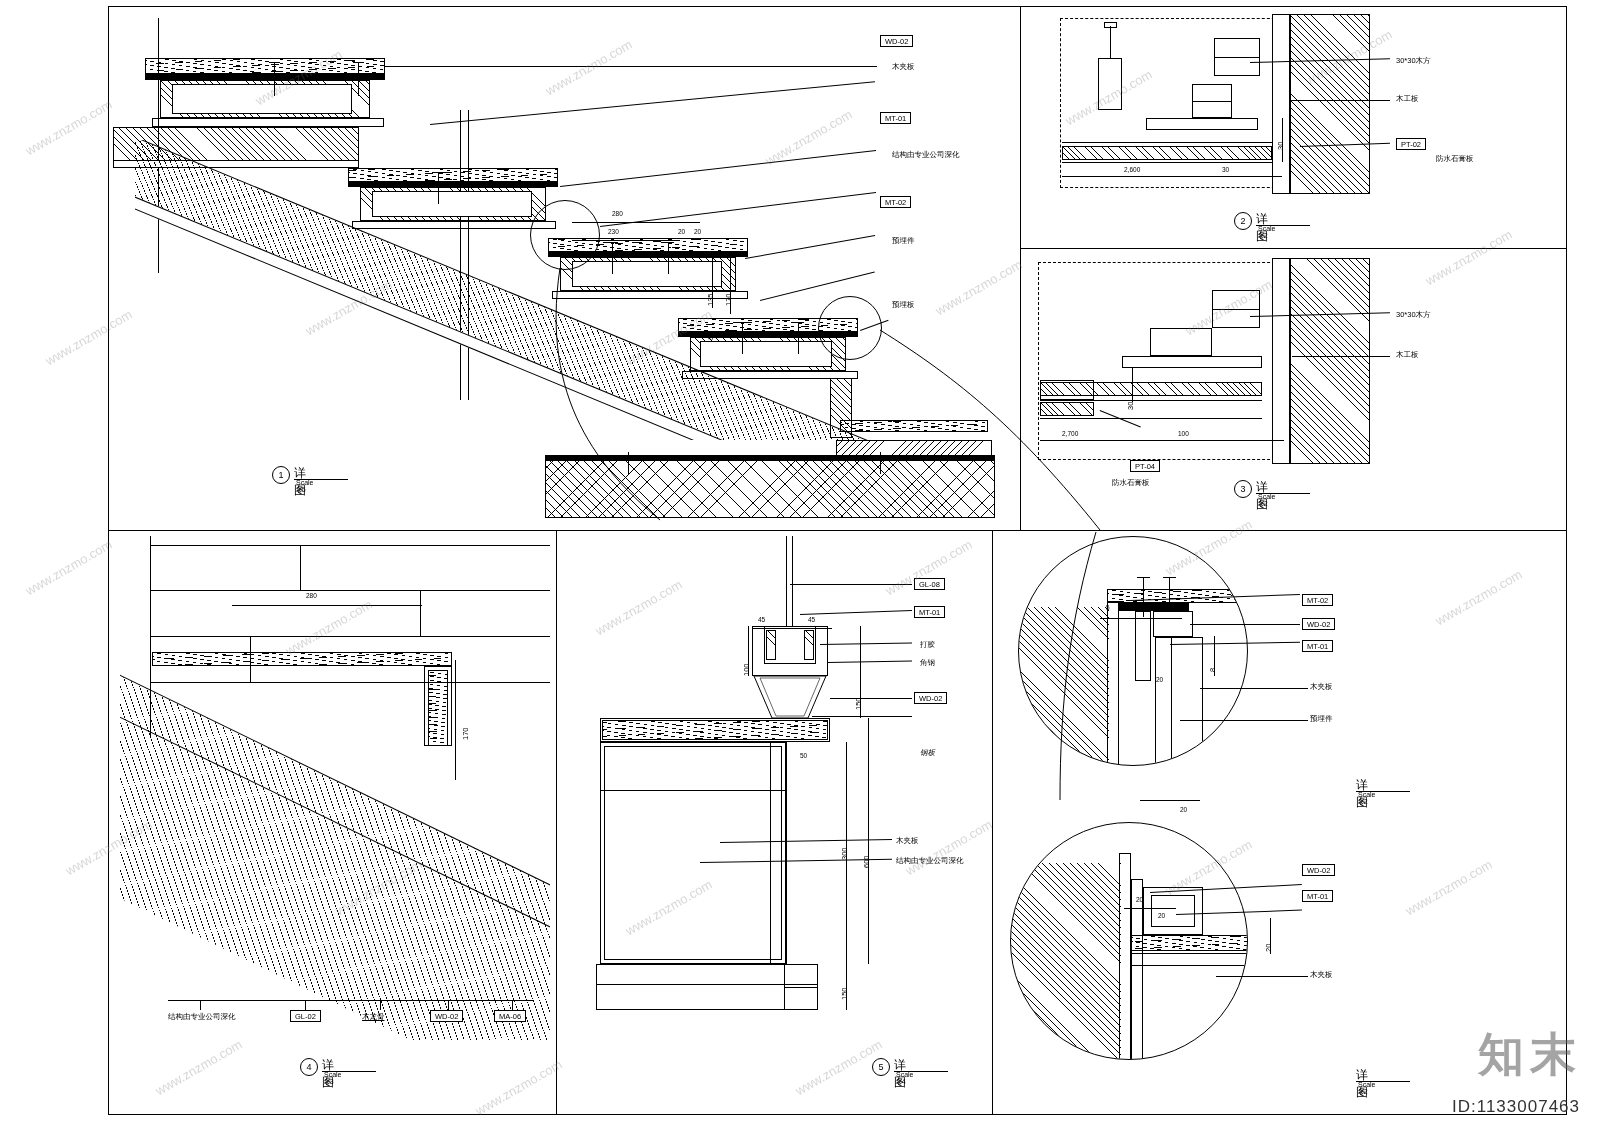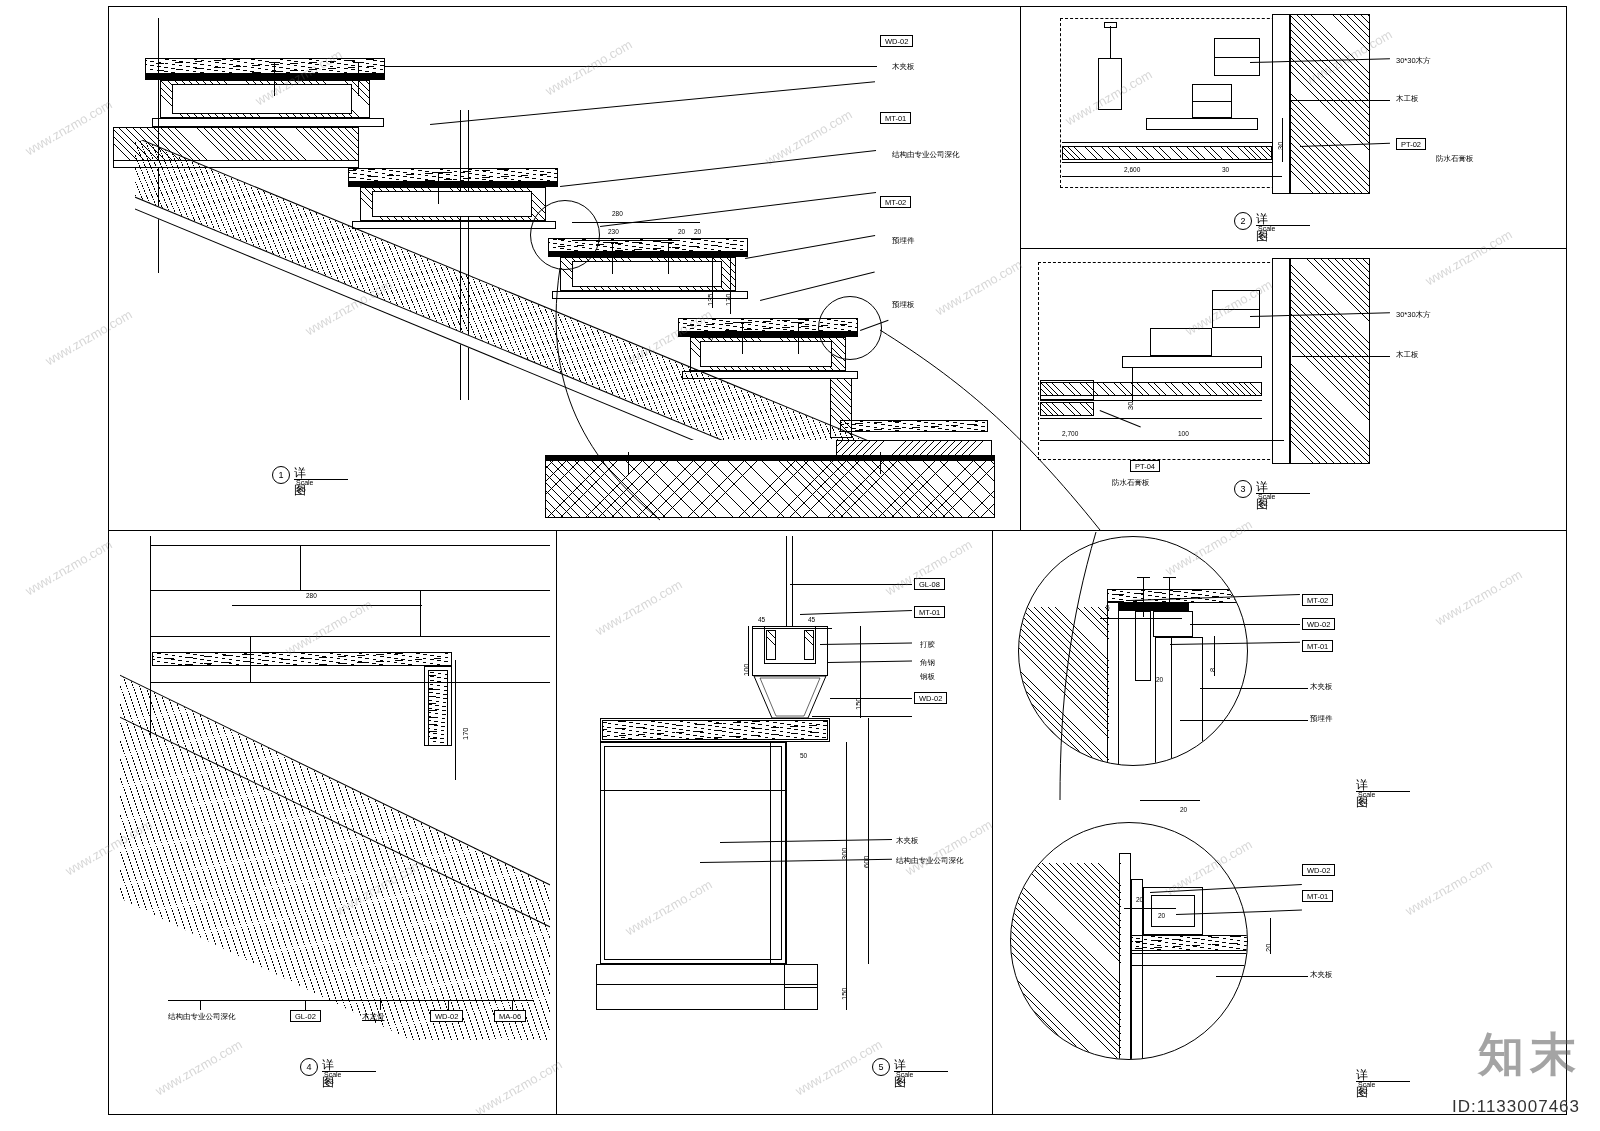--- a/index.html
+++ b/index.html
@@ -372,21 +372,21 @@
     <div class="lead" style="left:830px;top:698px;width:82px;"></div>
     <div class="lead" style="left:812px;top:716px;width:100px;"></div>
     <div class="lead" style="left:720px;top:842px;width:172px;transform:rotate(-1deg);"></div>
     <div class="lead" style="left:700px;top:862px;width:192px;transform:rotate(-1deg);"></div>
 
     <div class="tag" style="left:914px;top:578px;">GL-08</div>
     <div class="tag" style="left:914px;top:606px;">MT-01</div>
     <div class="t7" style="left:920px;top:640px;">打胶</div>
     <div class="t7" style="left:920px;top:658px;">角钢</div>
     <div class="tag" style="left:914px;top:692px;">WD-02</div>
-    <div class="t7" style="left:920px;top:672px;">钢板</div>
+    <div class="t7" style="left:920px;top:748px;font-style:italic;">钢板</div>
     <div class="t7" style="left:896px;top:836px;">木夹板</div>
     <div class="t7" style="left:896px;top:856px;">结构由专业公司深化</div>
 
     <div class="dt" style="left:872px;top:1058px;">
       <div class="num">5</div>
       <div class="nm">详图</div>
       <div class="ul"></div>
       <div class="sc">Scale 1:4</div>
     </div>
   </div>

